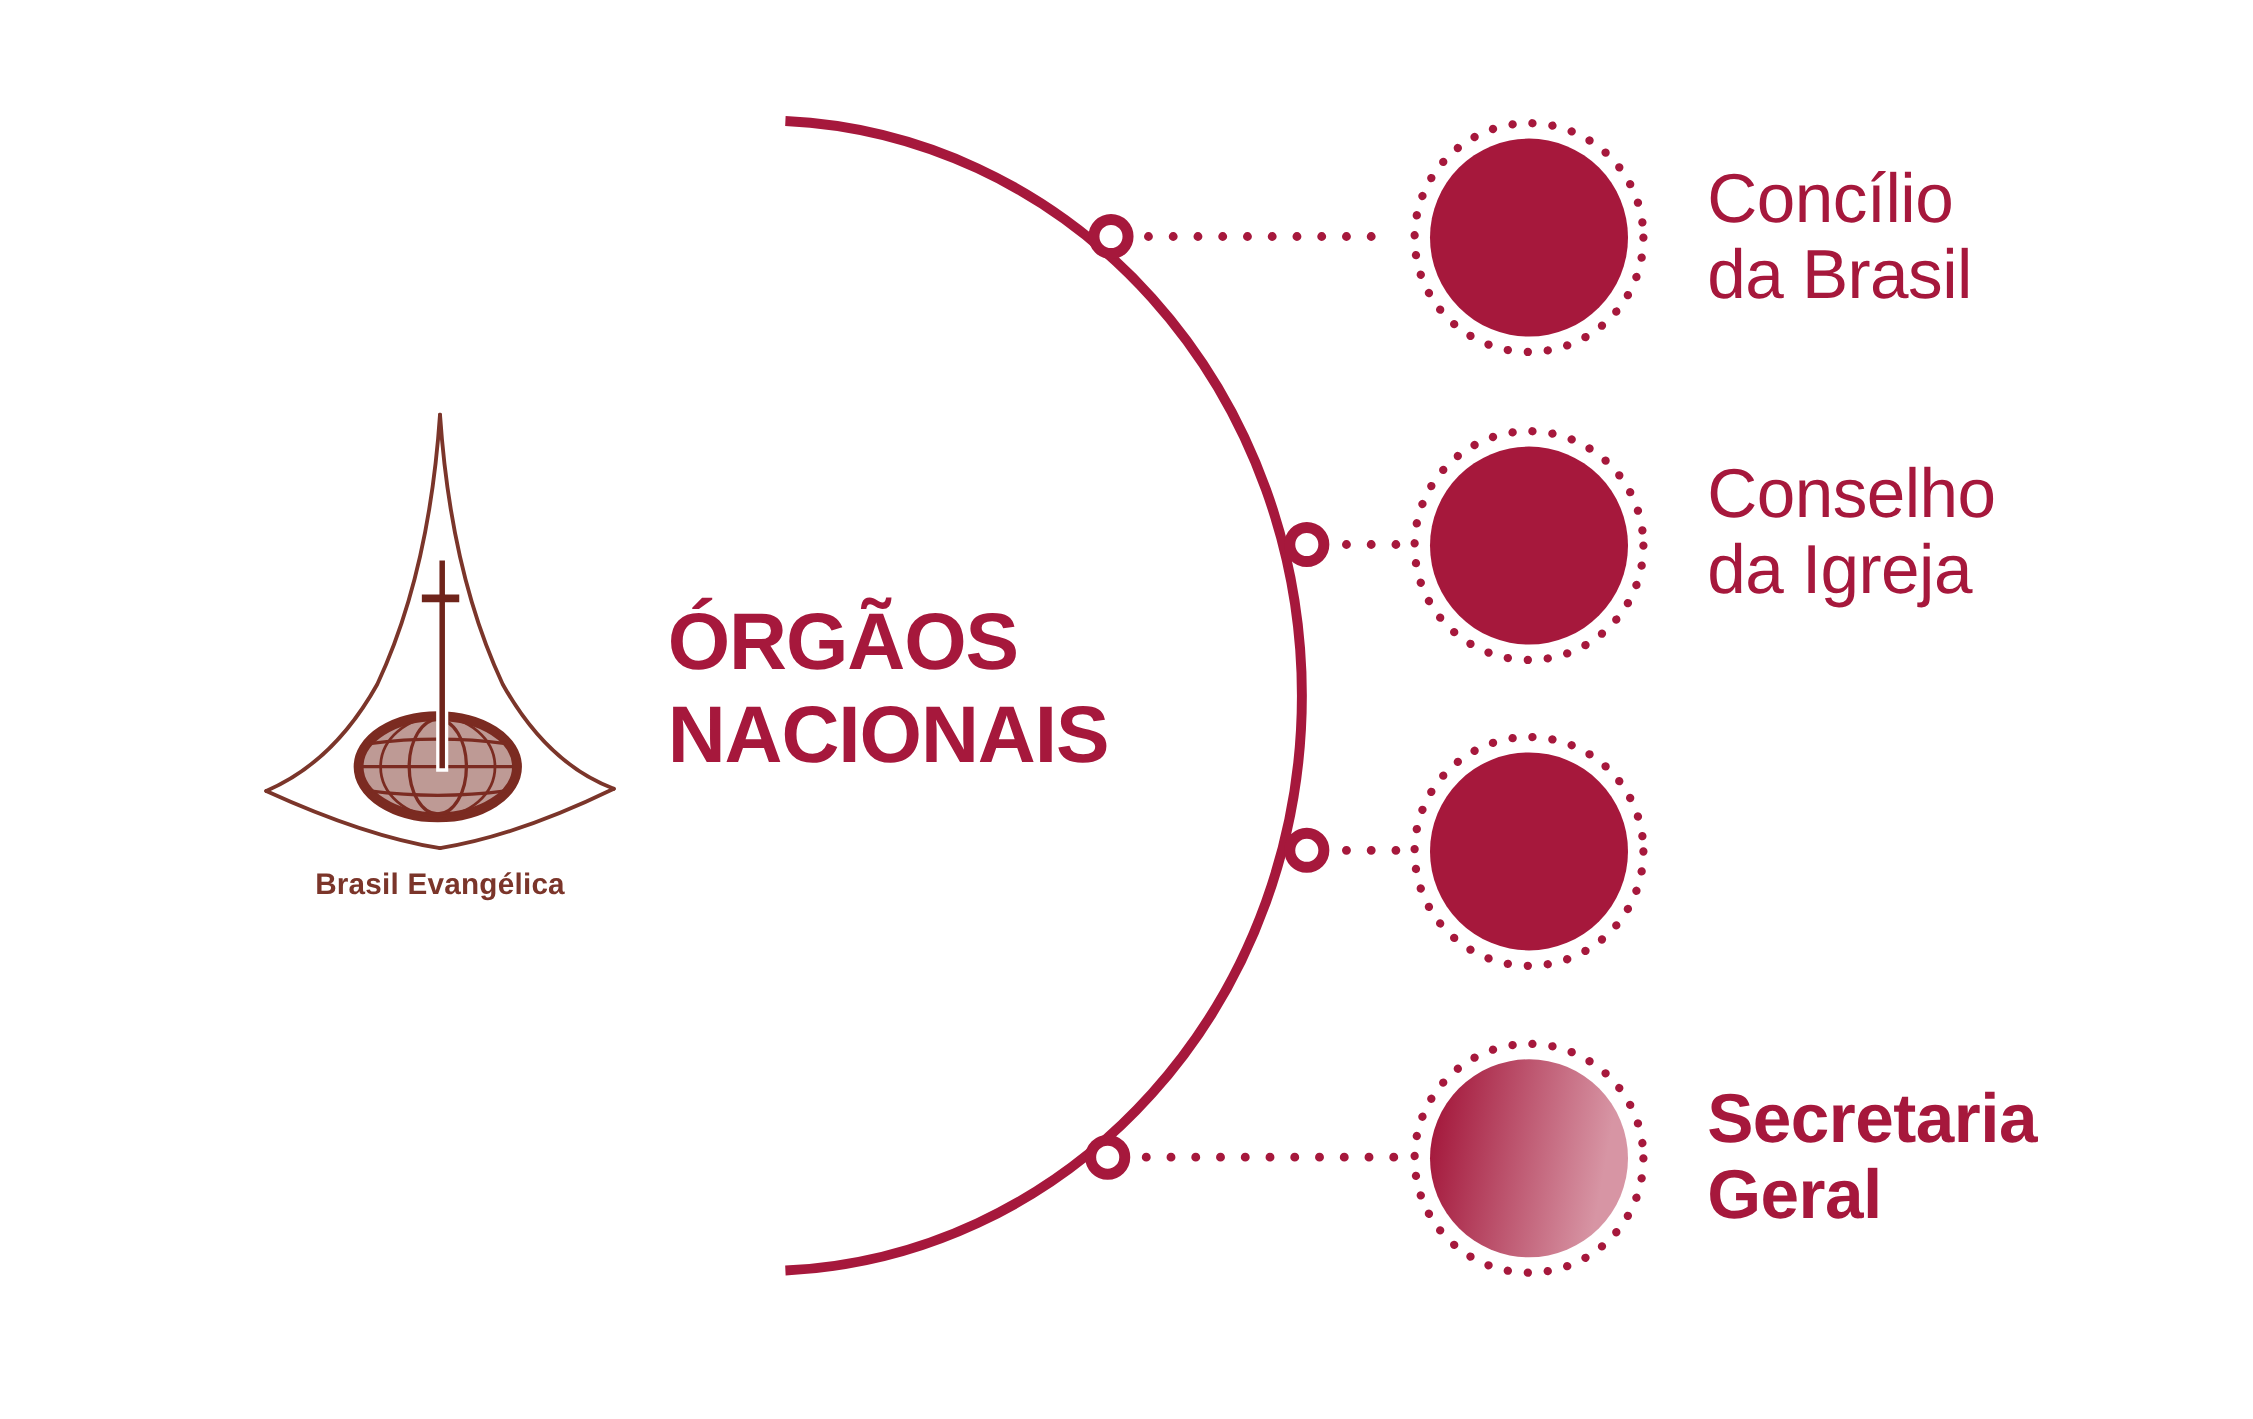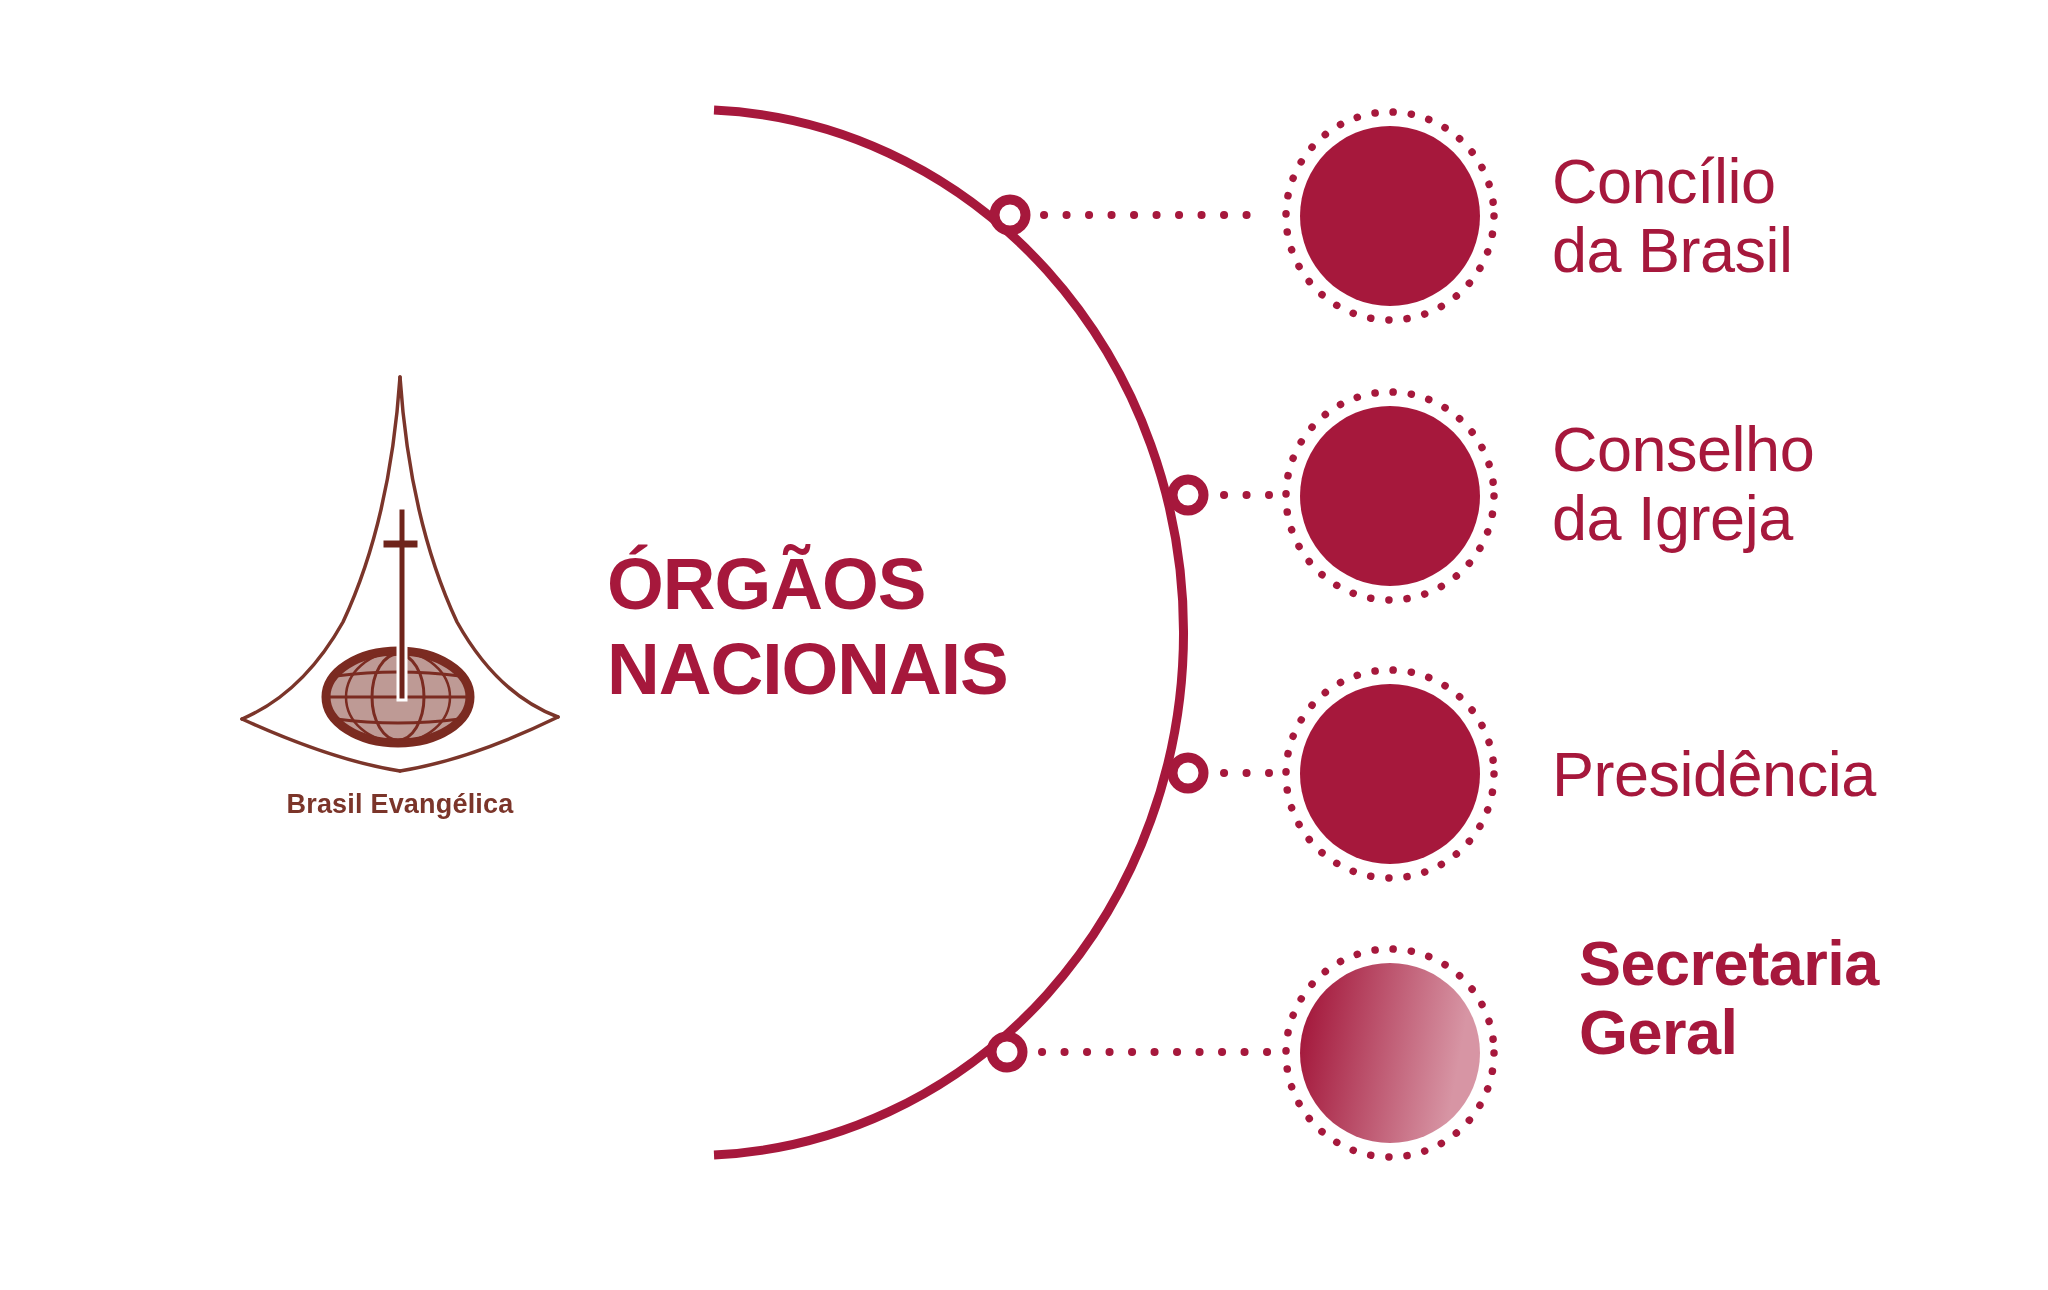--- a/index.html
+++ b/index.html
@@ -37,21 +37,21 @@
     transform:translateY(-50%);
     font-size:63px;
     line-height:69px;
     color:#A6183C;
     white-space:pre-line;
     letter-spacing:-0.5px;
   }
   .item-label.l1{top:216px;}
   .item-label.l2{top:484px;}
   .item-label.l3{top:774px;}
-  .item-label.l4{top:998px;margin-left:27px;}
+  .item-label.l4{top:1052px;}
   .item-label.bold{font-weight:bold;}
   .logo-caption{
     position:absolute;
     left:150px;
     top:786px;
     width:500px;
     text-align:center;
     color:#7B352A;
     font-size:27px;
     line-height:37px;
@@ -118,17 +118,16 @@
     <div>Brasil Evangélica</div>
   </div>
 
   <div class="page-title">ÓRGÃOS
 NACIONAIS</div>
 
   <div class="item-label l1">Concílio
 da Brasil</div>
   <div class="item-label l2">Conselho
 da Igreja</div>
-  <div class="item-label l3">Presidência</div>
   <div class="item-label l4 bold">Secretaria
 Geral</div>
 
 </div>
 
 </body></html>

